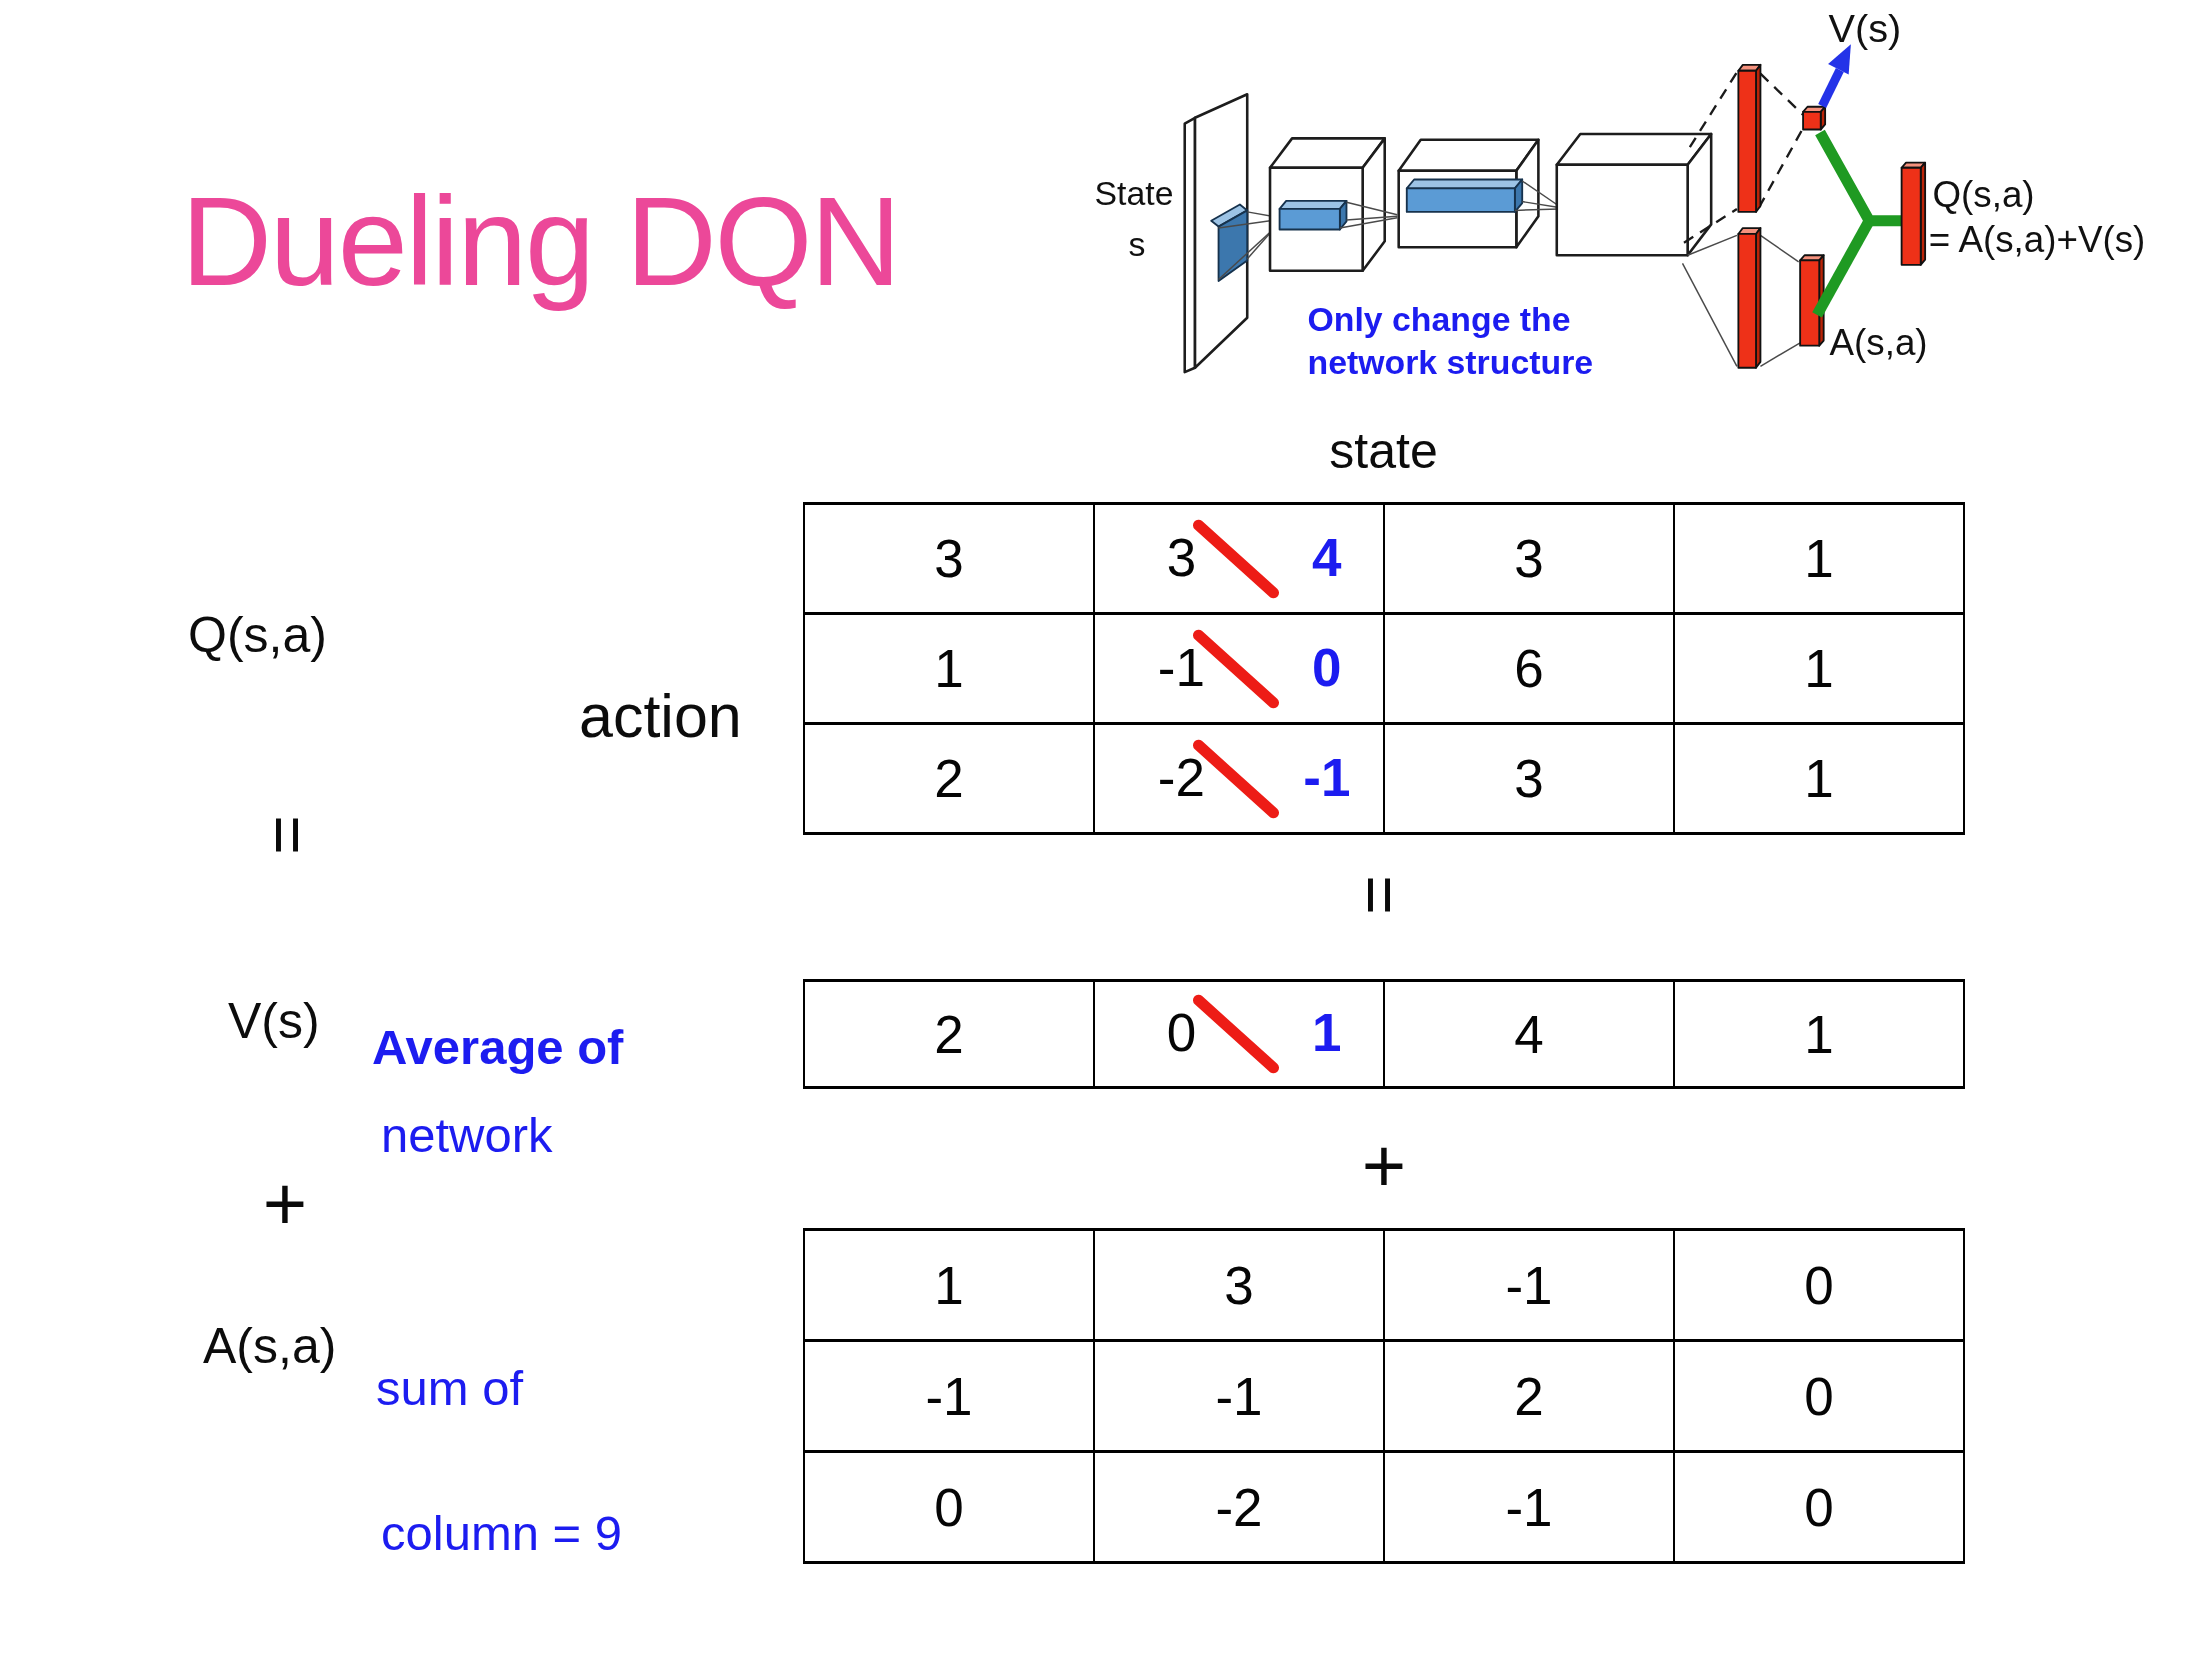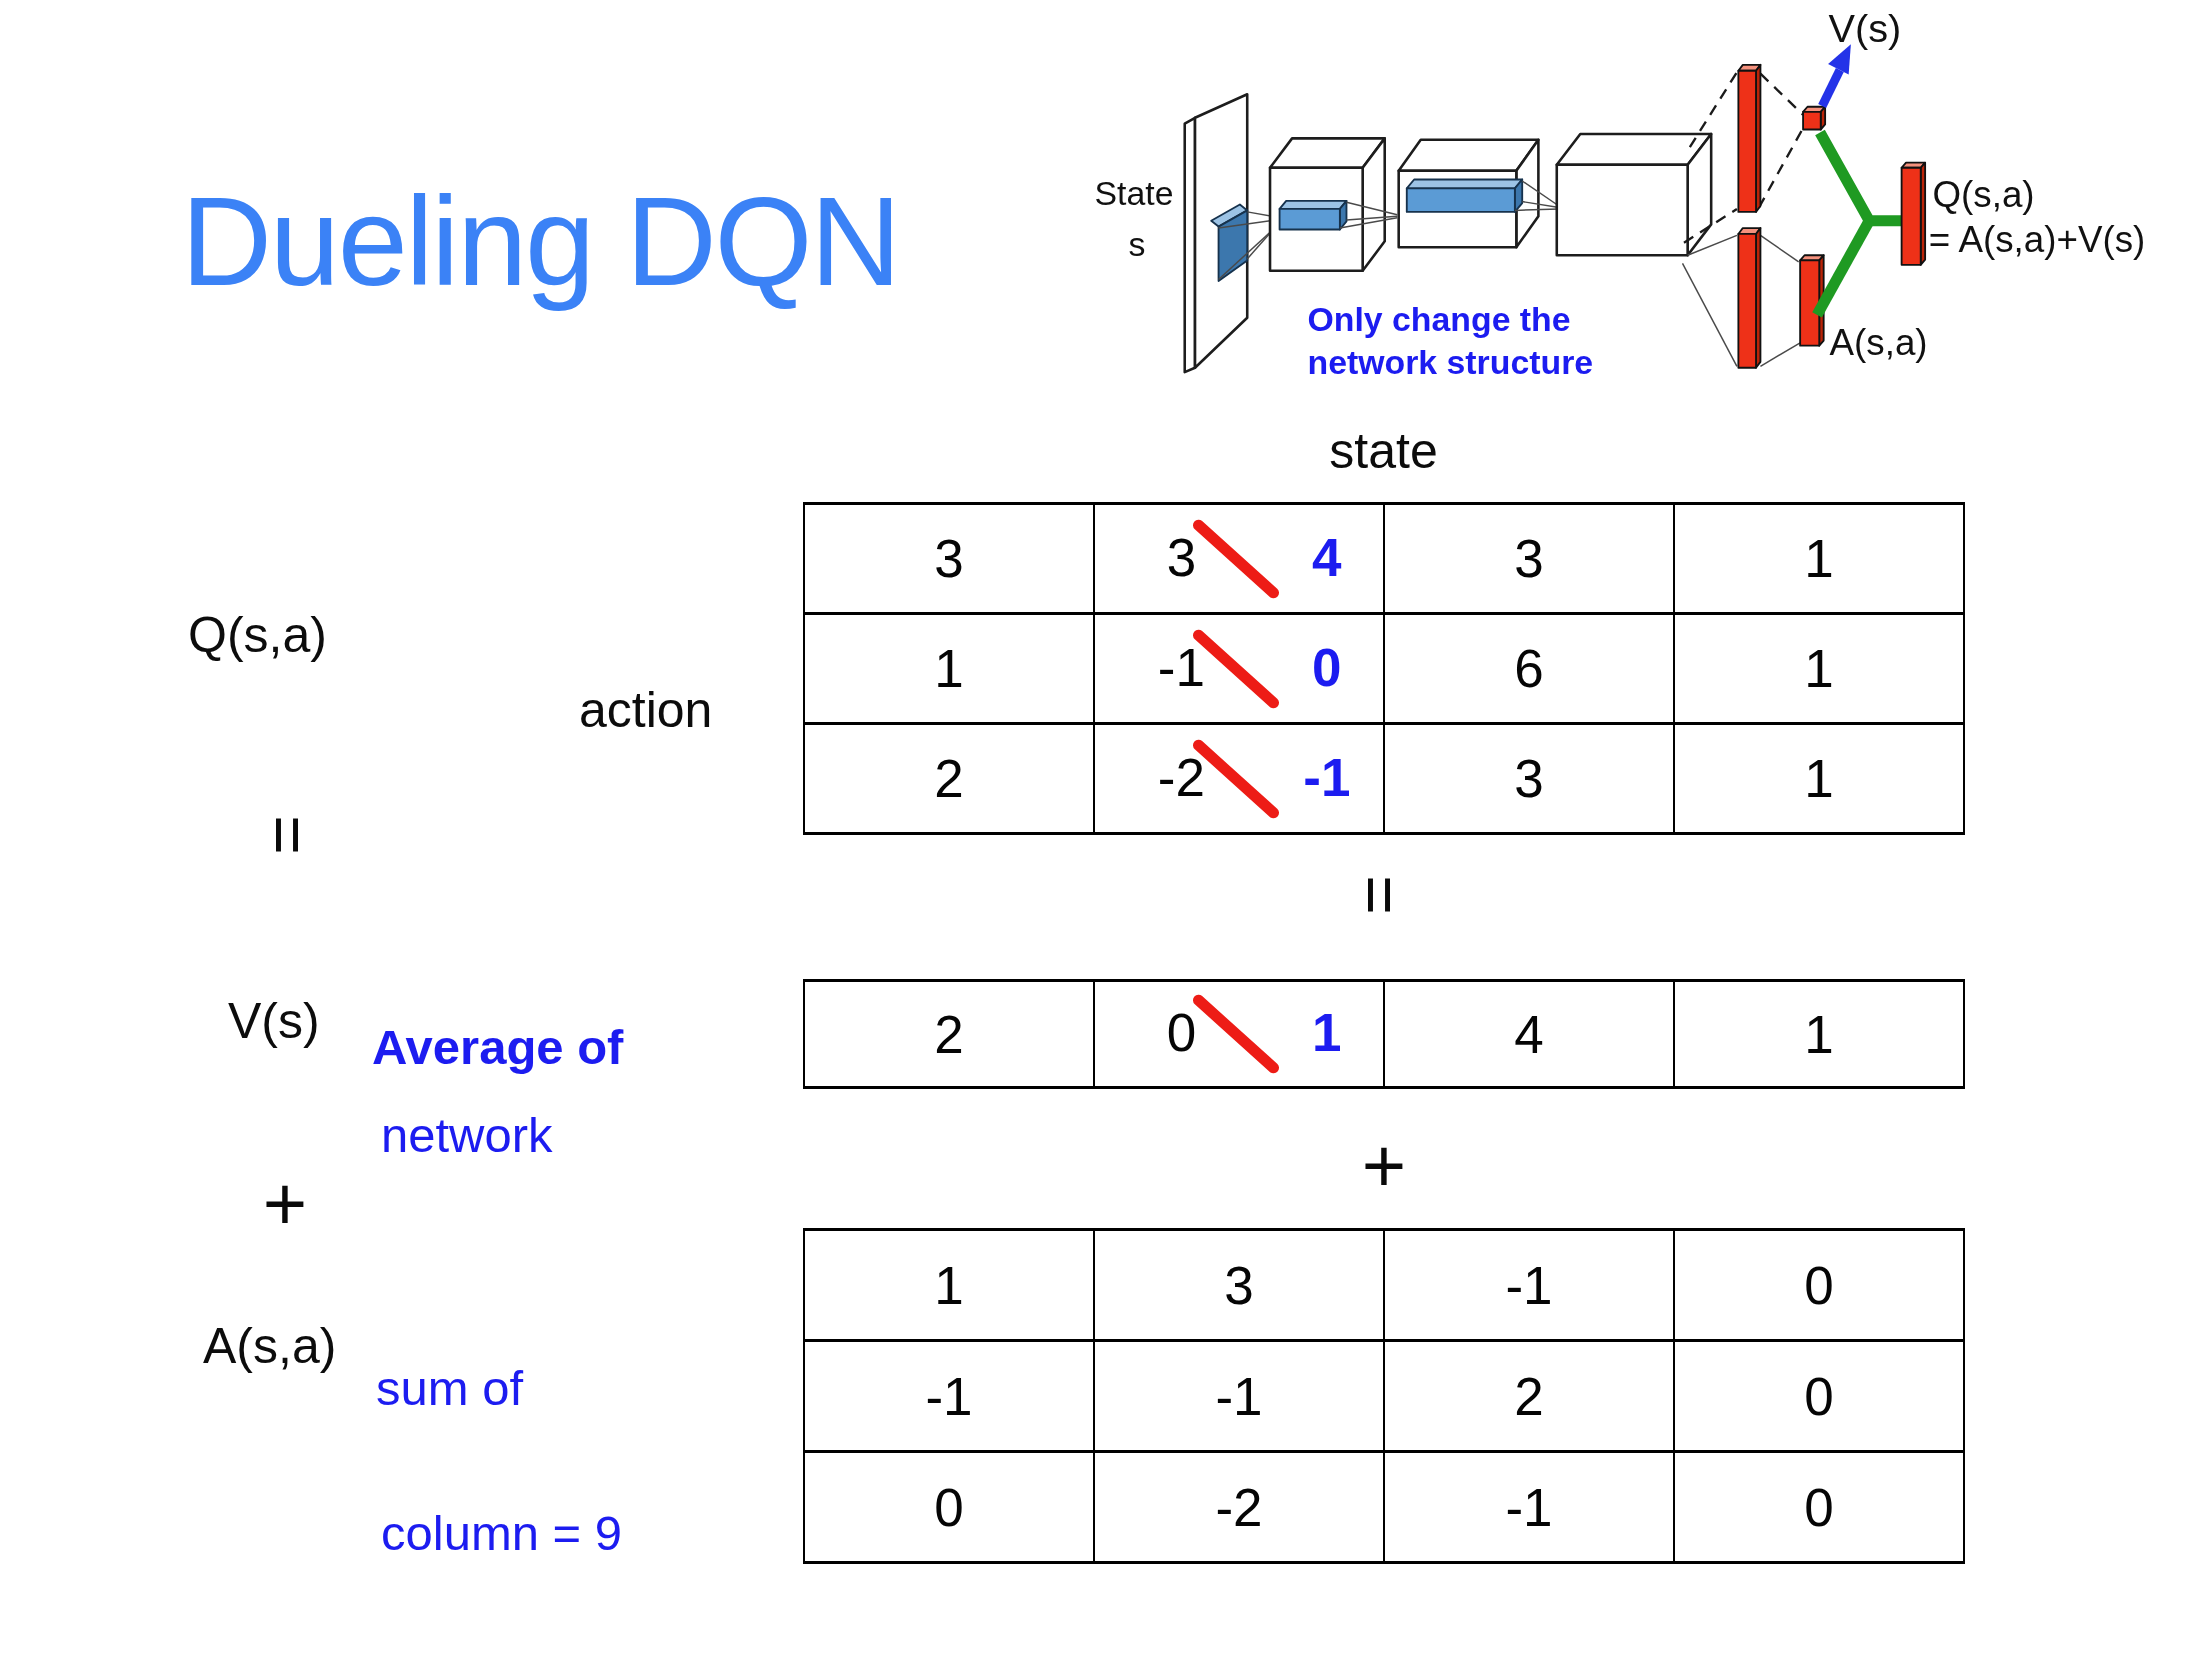--- a/index.html
+++ b/index.html
@@ -8,23 +8,23 @@
     --green:#1f9a22; --arrow-blue:#2433e8;
     --filter-blue:#5b9bd5; --filter-blue-light:#9cc3e5; --filter-blue-dark:#3c77ad;
   }
   *{margin:0;padding:0;box-sizing:border-box;}
   html,body{background:#888;}
   .slide{
     position:relative;width:2205px;height:1654px;background:#ffffff;overflow:hidden;
     font-family:"Liberation Sans", sans-serif;color:var(--ink);
   }
   .abs{position:absolute;}
-  .title{font-size:126px;font-weight:400;letter-spacing:-2.2px;color:#3b82f6;white-space:nowrap;}
+  .title{font-size:126px;font-weight:400;letter-spacing:-2.2px;color:#ec4899;white-space:nowrap;}
   .lbl{font-size:50px;color:var(--ink);white-space:nowrap;}
-  .lbl-sm{font-size:50px;}
+  .lbl-sm{font-size:61px;}
   .blue-note{font-size:49px;color:var(--blue);white-space:nowrap;}
   .sym-box{display:flex;align-items:center;justify-content:center;}
   .rot-eq{font-size:68px;transform:rotate(90deg);color:#0a0a0a;}
   .plus{font-size:76px;color:#0a0a0a;}
   table.num-table{
     position:absolute;border-collapse:collapse;table-layout:fixed;background:#fff;
     border:2.9px solid #000;
   }
   table.num-table td{
     border-left:2.2px solid #000;border-right:2.2px solid #000;

